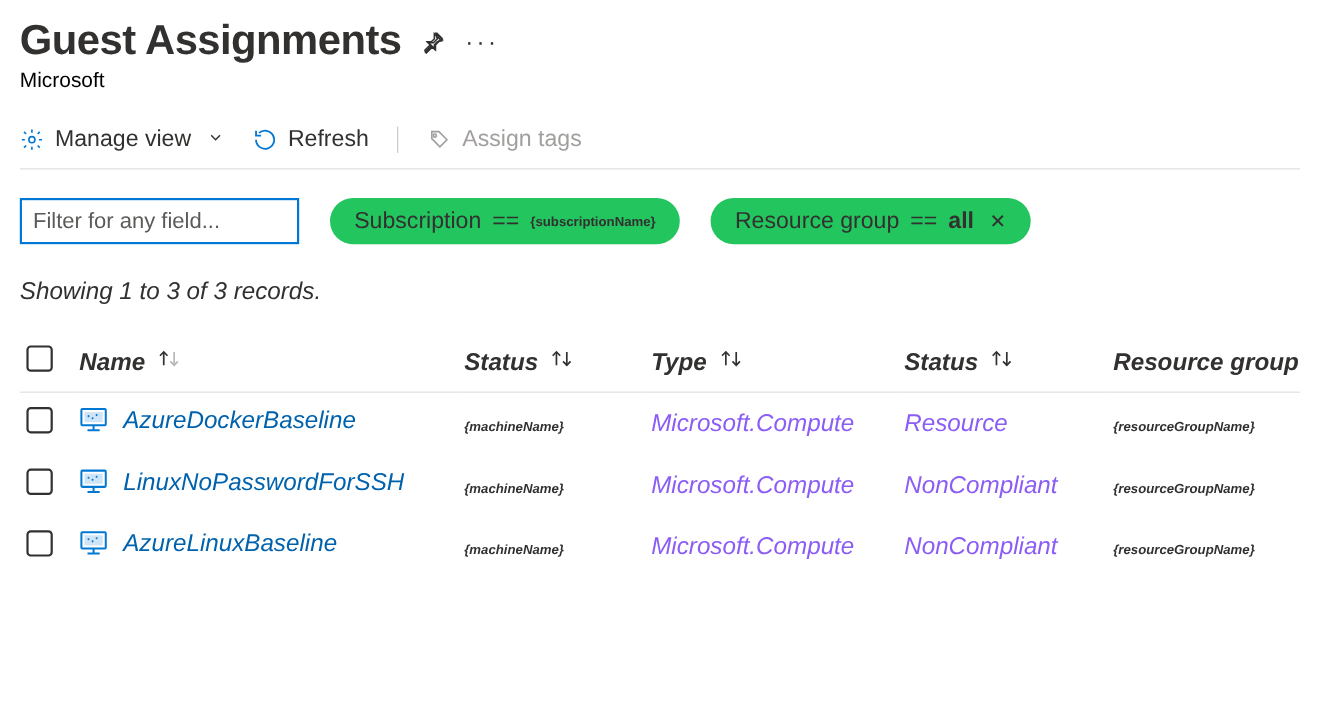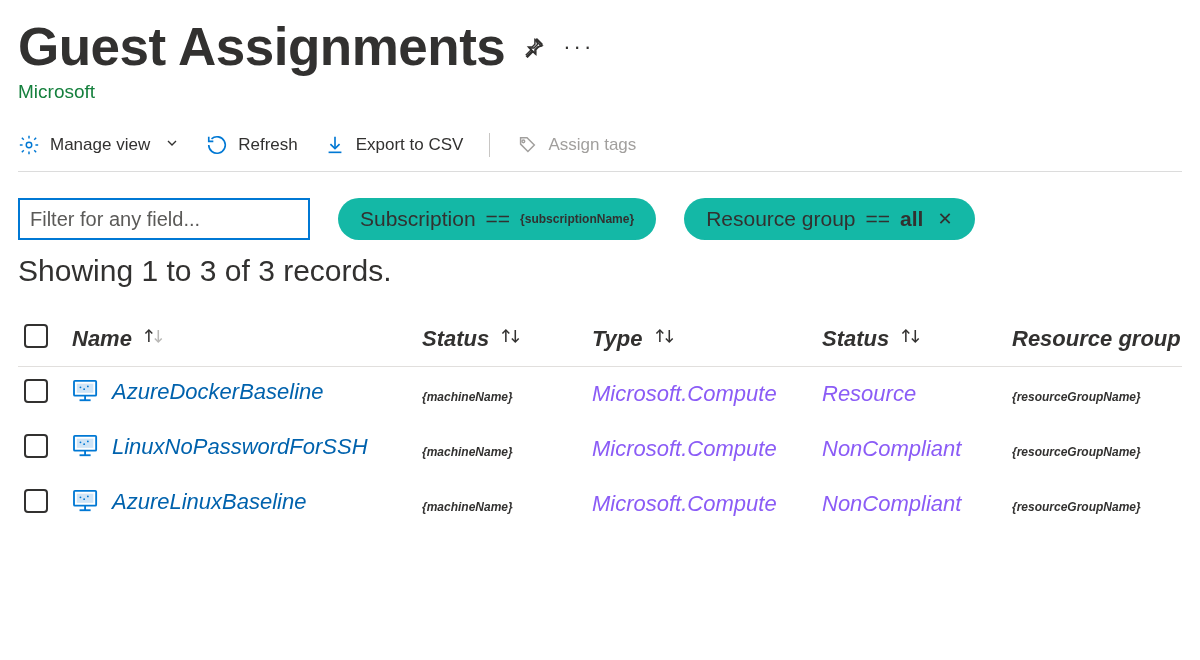--- a/index.html
+++ b/index.html
@@ -10,97 +10,98 @@
     color: #323130;
     background: #fff;
     width: 1200px;
   }
   .header-row {
     display: flex;
     align-items: center;
     gap: 18px;
   }
   .page-title {
-    font-size: 53px;
+    font-size: 38px;
     font-weight: 600;
     margin: 0;
     letter-spacing: -0.5px;
   }
   .pin-btn, .more-btn {
     display: inline-flex;
     align-items: center;
     justify-content: center;
     cursor: pointer;
     color: #323130;
   }
   .subtitle {
     font-size: 19px;
-    color: #15803d;
+    color: #000000;
     margin-top: 4px;
   }
   .toolbar {
     display: flex;
     align-items: center;
     gap: 26px;
     margin-top: 30px;
     padding-bottom: 14px;
     border-bottom: 1px solid #dcdcdc;
   }
   .tb-item {
     display: inline-flex;
     align-items: center;
     gap: 10px;
-    font-size: 17px;
+    font-size: 21px;
     color: #323130;
     cursor: pointer;
   }
   .tb-item.disabled { color: #a19f9d; cursor: default; }
   .tb-sep {
     width: 1px;
     height: 24px;
     background: #c8c6c4;
   }
   .tb-icon { display:inline-flex; }
   .chevron { margin-left: 4px; }
 
   .filters-row {
     display: flex;
     align-items: center;
     gap: 28px;
     margin-top: 26px;
   }
   .filter-input {
-    width: 292px;
+    width: 254px;
     height: 42px;
     border: 2px solid #0078d4;
     font-size: 20px;
     padding: 0 10px;
     outline: none;
     color: #323130;
   }
   .filter-input::placeholder { color: #5b5a58; }
   .pill {
-    background: #14b8a6;
+    background: #22c55e;
     border-radius: 22px;
     padding: 9px 22px;
     font-size: 21px;
     color: #323130;
     display: inline-flex;
     align-items: center;
     gap: 6px;
     cursor: pointer;
   }
   .pill .eqop { margin: 0 4px; }
   .pill .bold { font-weight: 700; }
   .pill .close-x { margin-left: 8px; font-size: 18px; color:#323130; }
 
   .records-summary {
-    margin-top: 14px;
-    font-size: 30px;
-    color: #323130;
+    margin-top: 30px;
+    font-size: 22px;
+    color: #323130;
+    font-style: italic;
   }
 
   table.grid {
     width: 100%;
     margin-top: 24px;
     border-collapse: collapse;
     table-layout: fixed;
   }
   .grid th, .grid td {
     text-align: left;
@@ -131,21 +132,21 @@
     display: inline-block;
     cursor: pointer;
   }
   .sort-icons {
     display:inline-flex;
     align-items:center;
     margin-left:4px;
   }
   .name-cell {
     display: inline-flex;
-    align-items: flex-start;
+    align-items: center;
     gap: 12px;
   }
   .name-link {
     color: #0062ad;
     cursor: pointer;
     font-size: 22px;
   }
   .vm-icon { display: inline-flex; }
 
   .ph-text {
@@ -194,30 +195,20 @@
   <div class="tb-item">
     <span class="tb-icon">
       <svg width="22" height="22" viewBox="0 0 24 24" fill="none" stroke="#0078d4" stroke-width="1.8">
         <path d="M3 12a9 9 0 1 0 3-6.7"></path>
         <polyline points="3 3 3 8 8 8"></polyline>
       </svg>
     </span>
     <span>Refresh</span>
   </div>
 
-  <div class="tb-item">
-    <span class="tb-icon">
-      <svg width="22" height="22" viewBox="0 0 24 24" fill="none" stroke="#0078d4" stroke-width="1.8">
-        <line x1="12" y1="3" x2="12" y2="15"></line>
-        <polyline points="7 11 12 16 17 11"></polyline>
-        <line x1="5" y1="20" x2="19" y2="20"></line>
-      </svg>
-    </span>
-    <span>Export to CSV</span>
-  </div>
 
 
   <span class="tb-sep"></span>
 
   <div class="tb-item disabled">
     <span class="tb-icon">
       <svg width="22" height="22" viewBox="0 0 24 24" fill="none" stroke="#a19f9d" stroke-width="1.6">
         <path d="M20 12 L12 4 H5 v7 l8 8 z"></path>
         <circle cx="8" cy="8" r="1.5"></circle>
       </svg>

